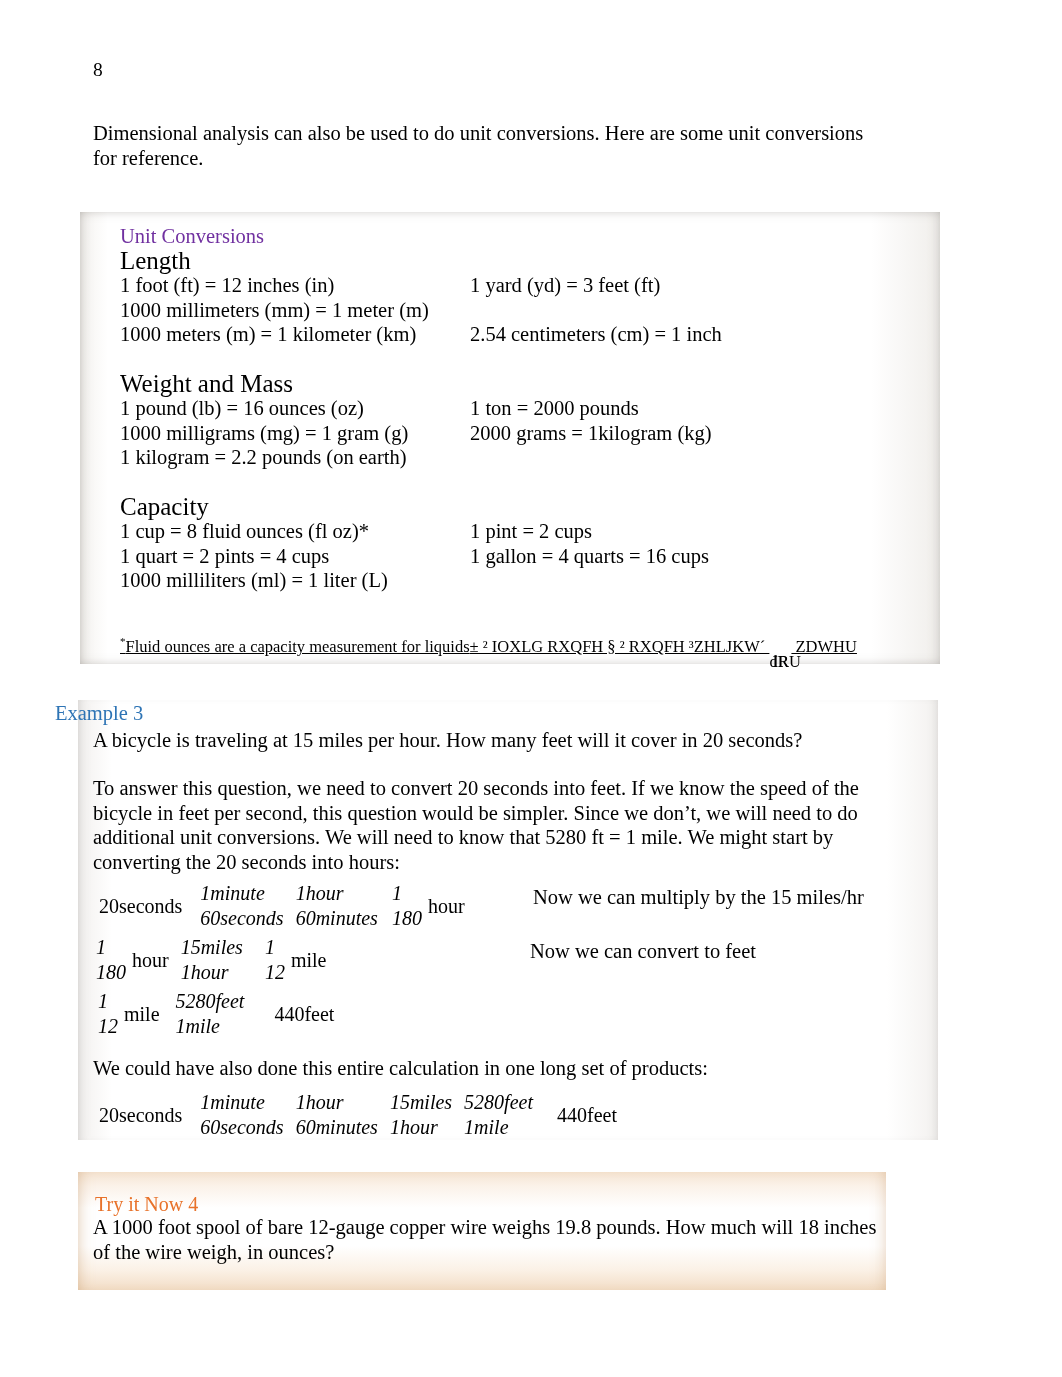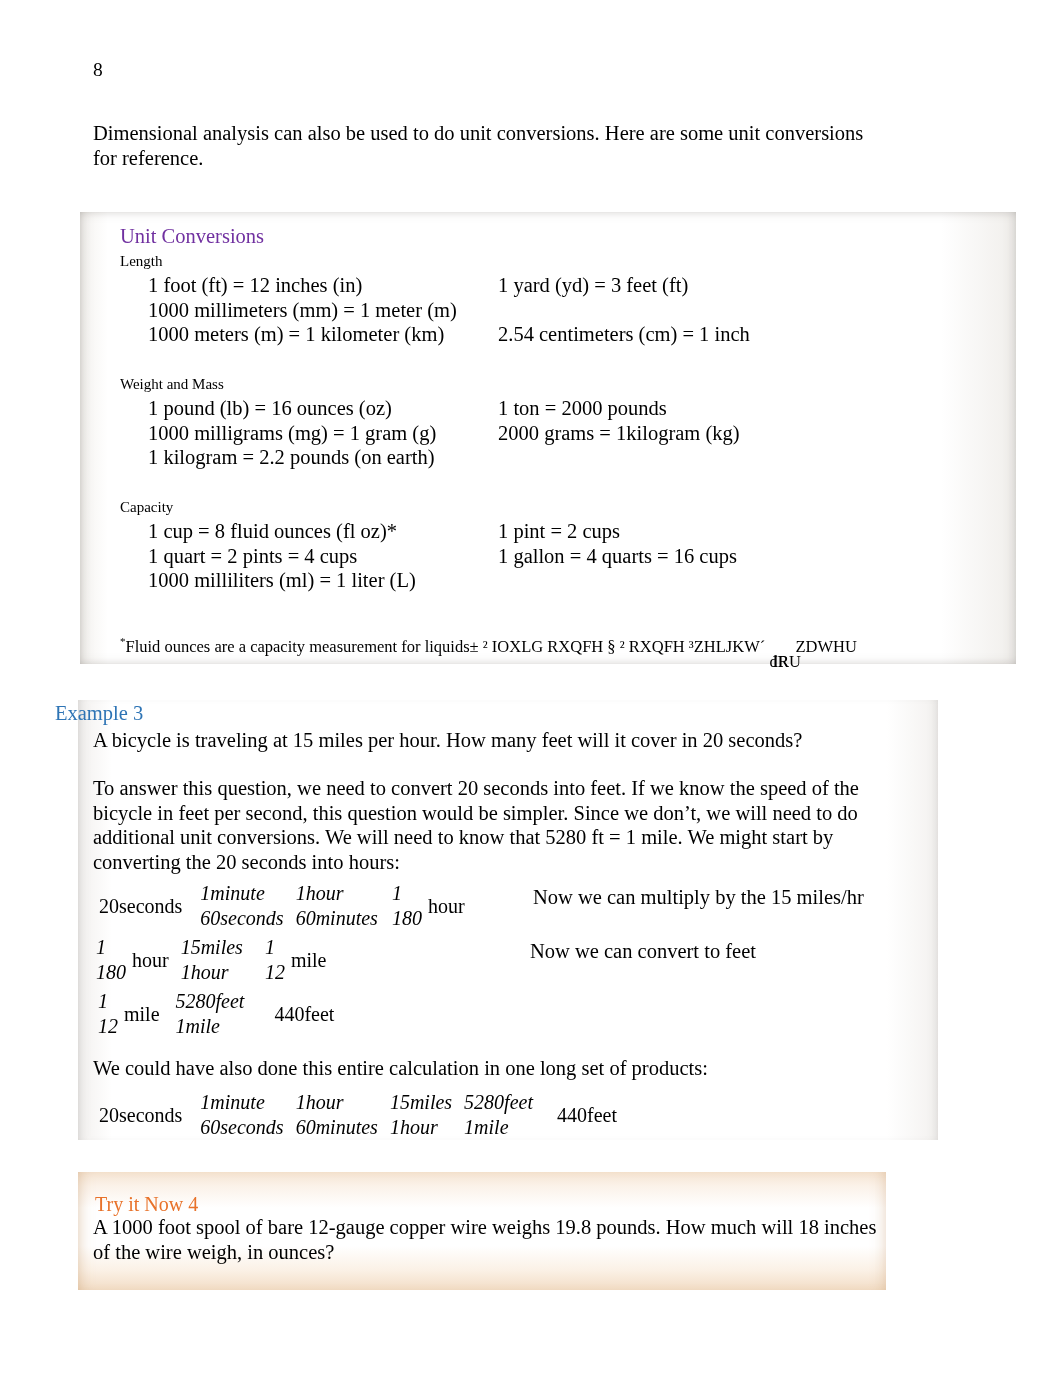--- a/index.html
+++ b/index.html
@@ -40,70 +40,70 @@
     width: 790px;
     font-size: 20.5px;
     line-height: 25px;
   }
 
   
   .conv-box {
     position: absolute;
     left: 80px;
     top: 212px;
-    width: 936px;
+    width: 860px;
     height: 452px;
     background: linear-gradient(to right,
                 #f4f2ef 0px, #ffffff 28px, #ffffff 92%, #f0eeeb 100%);
     box-shadow: inset 10px 0 14px -12px rgba(120,115,110,0.55),
                 inset -10px 0 14px -12px rgba(120,115,110,0.45),
                 inset 0 9px 12px -11px rgba(120,115,110,0.40),
                 inset 0 -9px 12px -11px rgba(120,115,110,0.40);
   }
   .conv-inner {
     position: absolute;
     left: 40px;
     top: 12px;
     width: 790px;
   }
   .conv-title {
     color: #7030A0;
     font-size: 20.5px;
     line-height: 24.6px;
   }
   .conv-sub {
-    font-size: 15px;
+    font-size: 25px;
     line-height: 24.6px;
   }
   .conv-row {
     position: relative;
     height: 24.6px;
     font-size: 20.5px;
     line-height: 24.6px;
-    margin-left: 28px;
   }
   .conv-row .colA {
     position: absolute;
     left: 0;
     top: 0;
   }
   .conv-row .colB {
     position: absolute;
     left: 350px;
     top: 0;
   }
   .conv-gap { height: 24.6px; }
   .conv-note {
     position: absolute;
     left: 120px;
     top: 631px;
     width: 830px;
     font-size: 16.5px;
     line-height: 20px;
     white-space: nowrap;
+    text-decoration: underline;
   }
   .conv-note sup { font-size: 11px; vertical-align: super; }
   .garble { letter-spacing: 0px; }
   .overlap {
     display: inline-block;
     position: relative;
     width: 22px;
     vertical-align: baseline;
   }
   .overlap span { position: absolute; left: 0; top: 0; }

